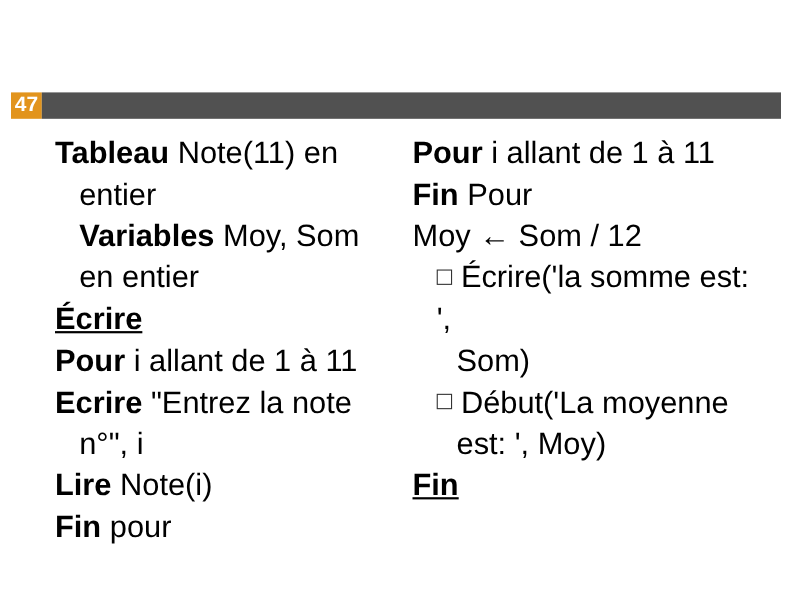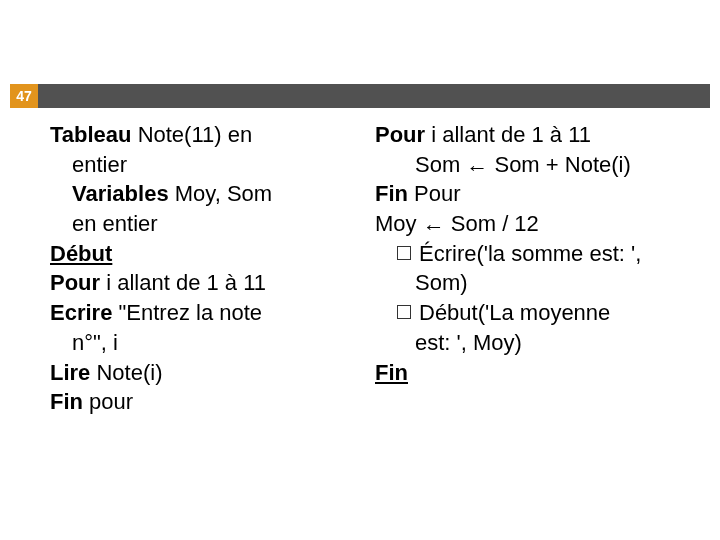--- a/index.html
+++ b/index.html
@@ -1,51 +1,50 @@
 <!DOCTYPE html>
 <html><head>
 <meta charset="utf-8">
 <style>
   html,body{margin:0;padding:0;width:720px;height:540px;background:#fff;font-family:Arial,Helvetica,sans-serif;color:#000}
   .topbar{position:absolute;top:84px;left:10px;right:10px;height:24px;display:flex}
-  .badge{background:#e2941d;color:#fff;font-size:14px;font-weight:bold;width:28px;height:24px;display:flex;align-items:center;justify-content:center}
+  .badge{background:#e2941d;color:#fff;font-size:19px;font-weight:bold;width:28px;height:24px;display:flex;align-items:center;justify-content:center}
   .bar-rest{background:#515151;flex:1;height:24px}
   .content{position:absolute;top:120px;left:50px;right:30px;bottom:30px;display:flex;gap:10px}
-  .col{flex:1;font-size:22px;line-height:1.35}
+  .col{flex:1;font-size:28px;line-height:1.35}
   .ind1{padding-left:22px}
   .ind2{padding-left:40px}
   .bul{display:inline-block;width:12px;height:12px;border:1.5px solid #333;margin-right:8px;vertical-align:middle;position:relative;top:-2px}
   .b{font-weight:bold}
   .u{text-decoration:underline}
 </style>
 </head>
 <body>
 
 <div class="topbar">
   <div class="badge">47</div>
   <div class="bar-rest"></div>
 </div>
 
 <div class="content">
   <div class="col">
     <div><span class="b">Tableau</span><span> Note(11) en</span></div>
     <div class="ind1"><span>entier</span></div>
     <div class="ind1"><span class="b">Variables</span><span> Moy, Som</span></div>
     <div class="ind1"><span>en entier</span></div>
-    <div><span class="b u">Début</span></div>
+    <div><span class="b u">Écrire</span></div>
     <div><span class="b">Pour</span><span> i allant de 1 à 11</span></div>
     <div><span class="b">Ecrire</span><span> "Entrez la note</span></div>
     <div class="ind1"><span>n°", i</span></div>
     <div><span class="b">Lire</span><span> Note(i)</span></div>
     <div><span class="b">Fin</span><span> pour</span></div>
   </div>
 
   <div class="col">
     <div><span class="b">Pour</span><span> i allant de 1 à 11</span></div>
-    <div class="ind2"><span>Som ← Som + Note(i)</span></div>
     <div><span class="b">Fin</span><span> Pour</span></div>
     <div><span>Moy ← Som / 12</span></div>
     <div class="ind1"><span class="bul"></span><span>Écrire('la somme est: ',</span></div>
     <div class="ind2"><span>Som)</span></div>
     <div class="ind1"><span class="bul"></span><span>Début('La moyenne</span></div>
     <div class="ind2"><span>est: ', Moy)</span></div>
     <div><span class="b u">Fin</span></div>
   </div>
 </div>
 

